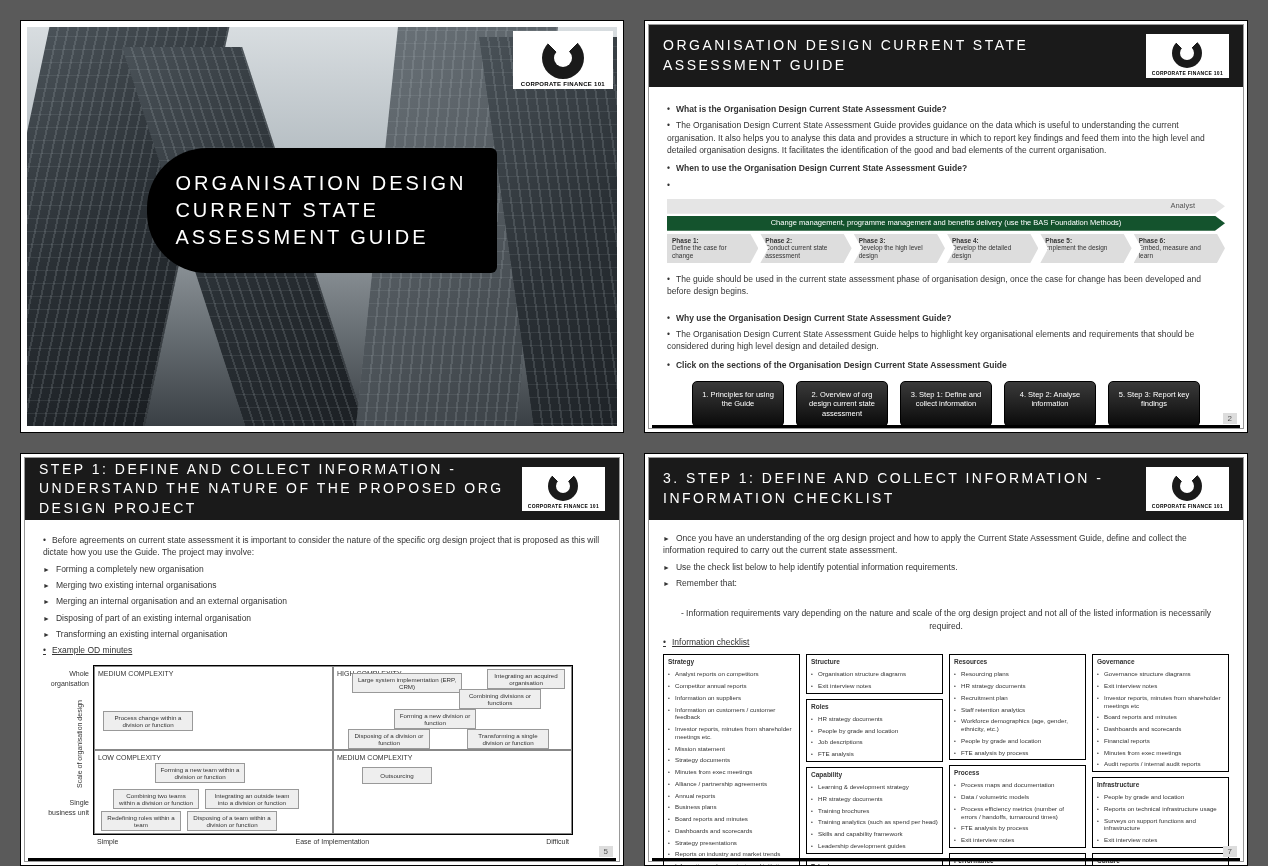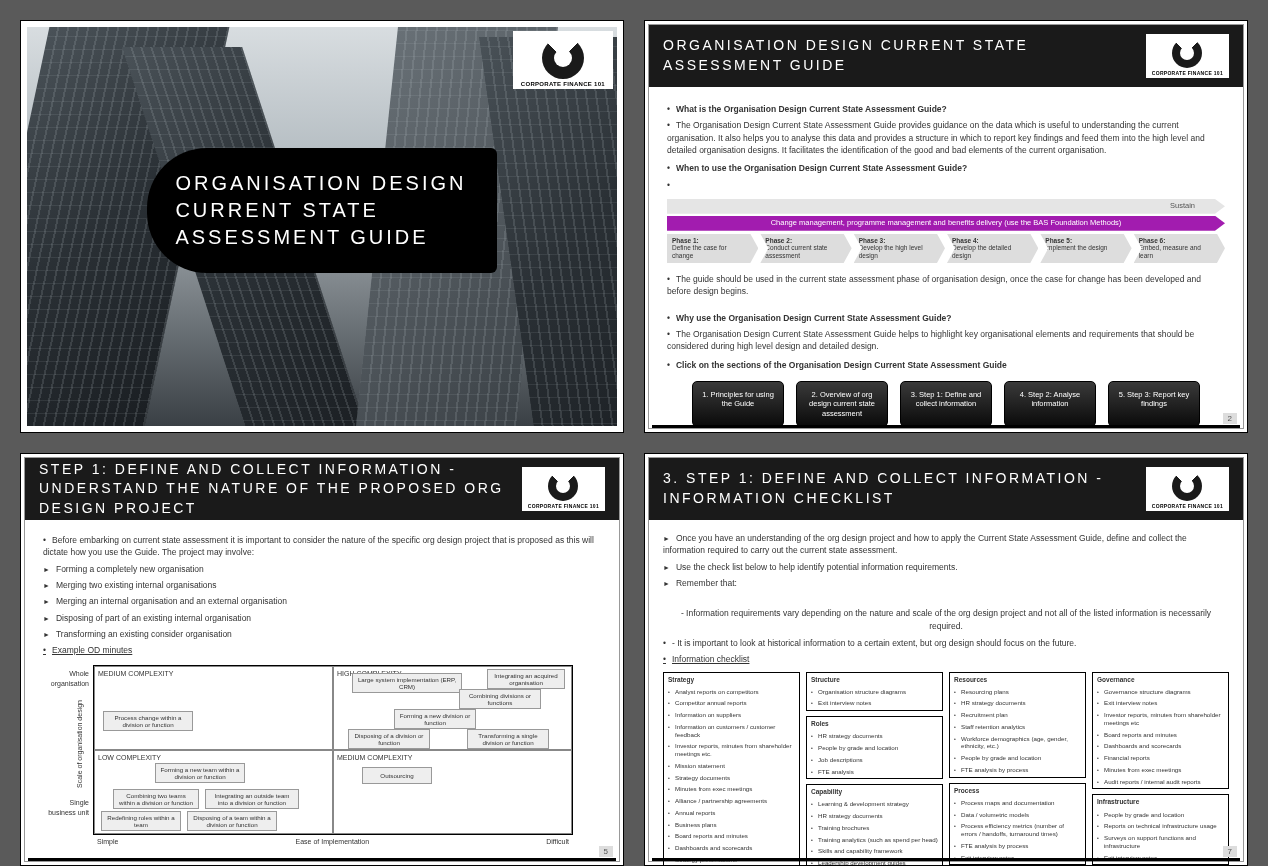--- a/index.html
+++ b/index.html
@@ -35,21 +35,21 @@
   
   .slide-body { padding: 10px 18px; font-size: 8.5px; color: #333; line-height: 1.45; }
   .slide-body .q { font-weight: bold; margin-top: 6px; }
   .slide-body p, .slide-body li { margin-top: 4px; }
   .slide-body ul { list-style: none; }
   .slide-body ul > li::before { content: '•'; margin-right: 6px; }
   .arrow-li::before { content: '►' !important; font-size: 7px; margin-right: 6px; }
   
   
   .sustain-bar { background: #e5e5e5; color: #555; text-align: right; padding: 2px 30px 2px 6px; font-size: 7.5px; clip-path: polygon(0 0, calc(100% - 10px) 0, 100% 50%, calc(100% - 10px) 100%, 0 100%); margin: 8px 0 2px; }
-  .chg-bar { background: #a21caf; color: #fff; text-align: center; padding: 2px 2px; font-size: 7.5px; clip-path: polygon(0 0, calc(100% - 10px) 0, 100% 50%, calc(100% - 10px) 100%, 0 100%); margin-bottom: 3px; }
+  .chg-bar { background: #14532d; color: #fff; text-align: center; padding: 2px 2px; font-size: 7.5px; clip-path: polygon(0 0, calc(100% - 10px) 0, 100% 50%, calc(100% - 10px) 100%, 0 100%); margin-bottom: 3px; }
   .phases { display: flex; gap: 2px; }
   .phase { flex: 1; background: #ddd; padding: 3px 10px 3px 5px; font-size: 6.5px; line-height: 1.2; clip-path: polygon(0 0, calc(100% - 8px) 0, 100% 50%, calc(100% - 8px) 100%, 0 100%, 8px 50%); }
   .phase:first-child { clip-path: polygon(0 0, calc(100% - 8px) 0, 100% 50%, calc(100% - 8px) 100%, 0 100%); }
   .phase b { display: block; }
   
   .nav-buttons { display: flex; gap: 12px; margin-top: 10px; justify-content: center; }
   .nav-btn { background: linear-gradient(180deg, #3a3a3a 0%, #0a0a0a 100%); color: #fff; font-size: 7.5px; text-align: center; padding: 8px 6px; width: 92px; border-radius: 5px; border: 1px solid #000; line-height: 1.25; }
   
   .page-num { position: absolute; bottom: 4px; right: 6px; background: #ddd; padding: 1px 5px; font-size: 8px; color: #555; }
   .bottom-bar { position: absolute; bottom: 0; left: 3px; right: 3px; height: 3px; background: #000; }
@@ -111,21 +111,21 @@
           <div class="logo-c"></div>
           <div class="logo-text">CORPORATE FINANCE 101</div>
         </div>
       </div>
       <div class="slide-body">
         <ul>
           <li class="q">What is the Organisation Design Current State Assessment Guide?</li>
           <li>The Organisation Design Current State Assessment Guide provides guidance on the data which is useful to understanding the current organisation. It also helps you to analyse this data and provides a structure in which to report key findings and feed them into the high level and detailed organisation designs. It facilitates the identification of the good and bad elements of the current organisation.</li>
           <li class="q">When to use the Organisation Design Current State Assessment Guide?</li>
           <li>
-            <div class="sustain-bar">Sustain</div>
+            <div class="sustain-bar">Analyst</div>
             <div class="chg-bar">Change management, programme management and benefits delivery (use the BAS Foundation Methods)</div>
             <div class="phases" id="phases">
                 <div class="phase"><b>Phase 1:</b>Define the case for change</div>
                 <div class="phase"><b>Phase 2:</b>Conduct current state assessment</div>
                 <div class="phase"><b>Phase 3:</b>Develop the high level design</div>
                 <div class="phase"><b>Phase 4:</b>Develop the detailed design</div>
                 <div class="phase"><b>Phase 5:</b>Implement the design</div>
                 <div class="phase"><b>Phase 6:</b>Embed, measure and learn</div>
               </div>
           </li>
@@ -151,28 +151,28 @@
     <div class="slide-inner">
       <div class="slide-header">
         <div class="slide-header-title">STEP 1: DEFINE AND COLLECT INFORMATION - UNDERSTAND THE NATURE OF THE PROPOSED ORG DESIGN PROJECT</div>
         <div class="slide-header-logo">
           <div class="logo-c"></div>
           <div class="logo-text">CORPORATE FINANCE 101</div>
         </div>
       </div>
       <div class="slide-body">
         <ul>
-          <li>Before embarking on current state assessment it is important to consider the nature of the specific org design project that is proposed as this will dictate how you use the Guide. The project may involve:</li>
+          <li>Before agreements on current state assessment it is important to consider the nature of the specific org design project that is proposed as this will dictate how you use the Guide. The project may involve:</li>
         </ul>
         <ul id="s3bullets" style="margin-top:4px;">
             <li class="arrow-li">Forming a completely new organisation</li>
             <li class="arrow-li">Merging two existing internal organisations</li>
             <li class="arrow-li">Merging an internal organisation and an external organisation</li>
             <li class="arrow-li">Disposing of part of an existing internal organisation</li>
-            <li class="arrow-li">Transforming an existing consider organisation</li>
+            <li class="arrow-li">Transforming an existing internal organisation</li>
           </ul>
         <ul>
             <li style="text-decoration:underline;">Example OD minutes</li>
           </ul>
         <div class="quad-wrap">
           <div class="quad-y">
             <div style="text-align:right;">Whole organisation</div>
             <div class="quad-ylabel">Scale of organisation design</div>
             <div style="text-align:right;">Single business unit</div>
           </div>
@@ -225,21 +225,20 @@
         </div>
       </div>
       <div class="slide-body" style="padding:8px 14px;">
         <ul>
           <li class="arrow-li">Once you have an understanding of the org design project and how to apply the Current State Assessment Guide, define and collect the information required to carry out the current state assessment.</li>
           <li class="arrow-li">Use the check list below to help identify potential information requirements.</li>
           <li class="arrow-li">Remember that:</li>
         </ul>
         <div style="text-align:center;margin-top:18px;">- Information requirements vary depending on the nature and scale of the org design project and not all of the listed information is necessarily required.</div>
         <ul>
-            <li style="margin-top:5px;">- It is important to look at historical information to a certain extent, but org design should focus on the future.</li>
         <li style="text-decoration:underline;margin-top:4px;">Information checklist</li>
           </ul>
         <div class="checklist" id="checklist">
             <div class="check-col">
               <div class="check-box">
                 <b>Strategy</b>
                 <ul>
                   <li>Analyst reports on competitors</li>
                   <li>Competitor annual reports</li>
                   <li>Information on suppliers</li>

